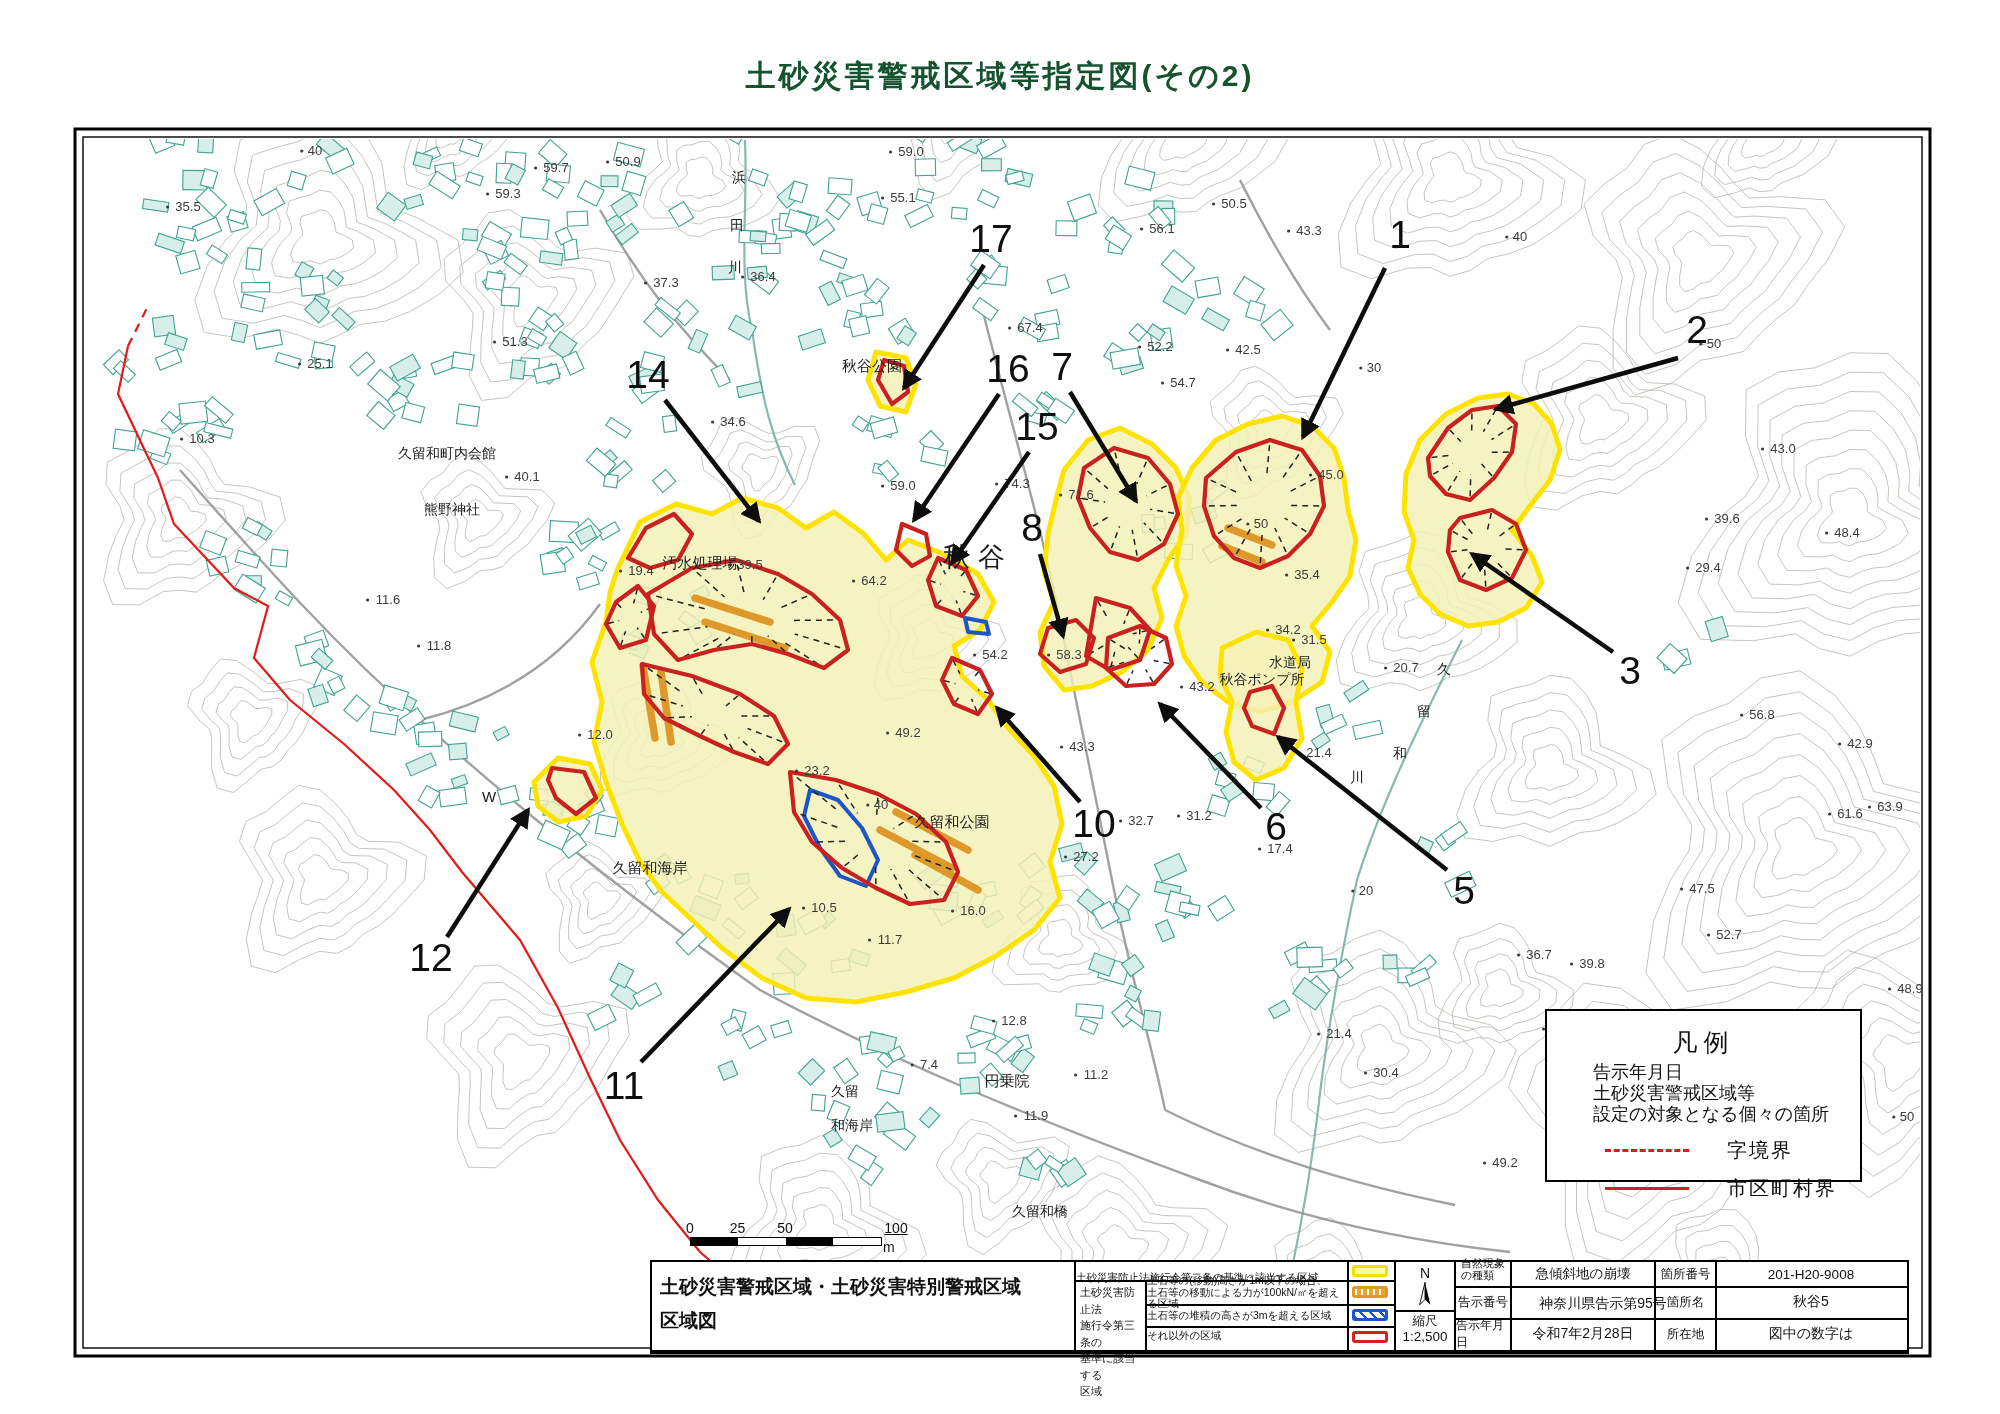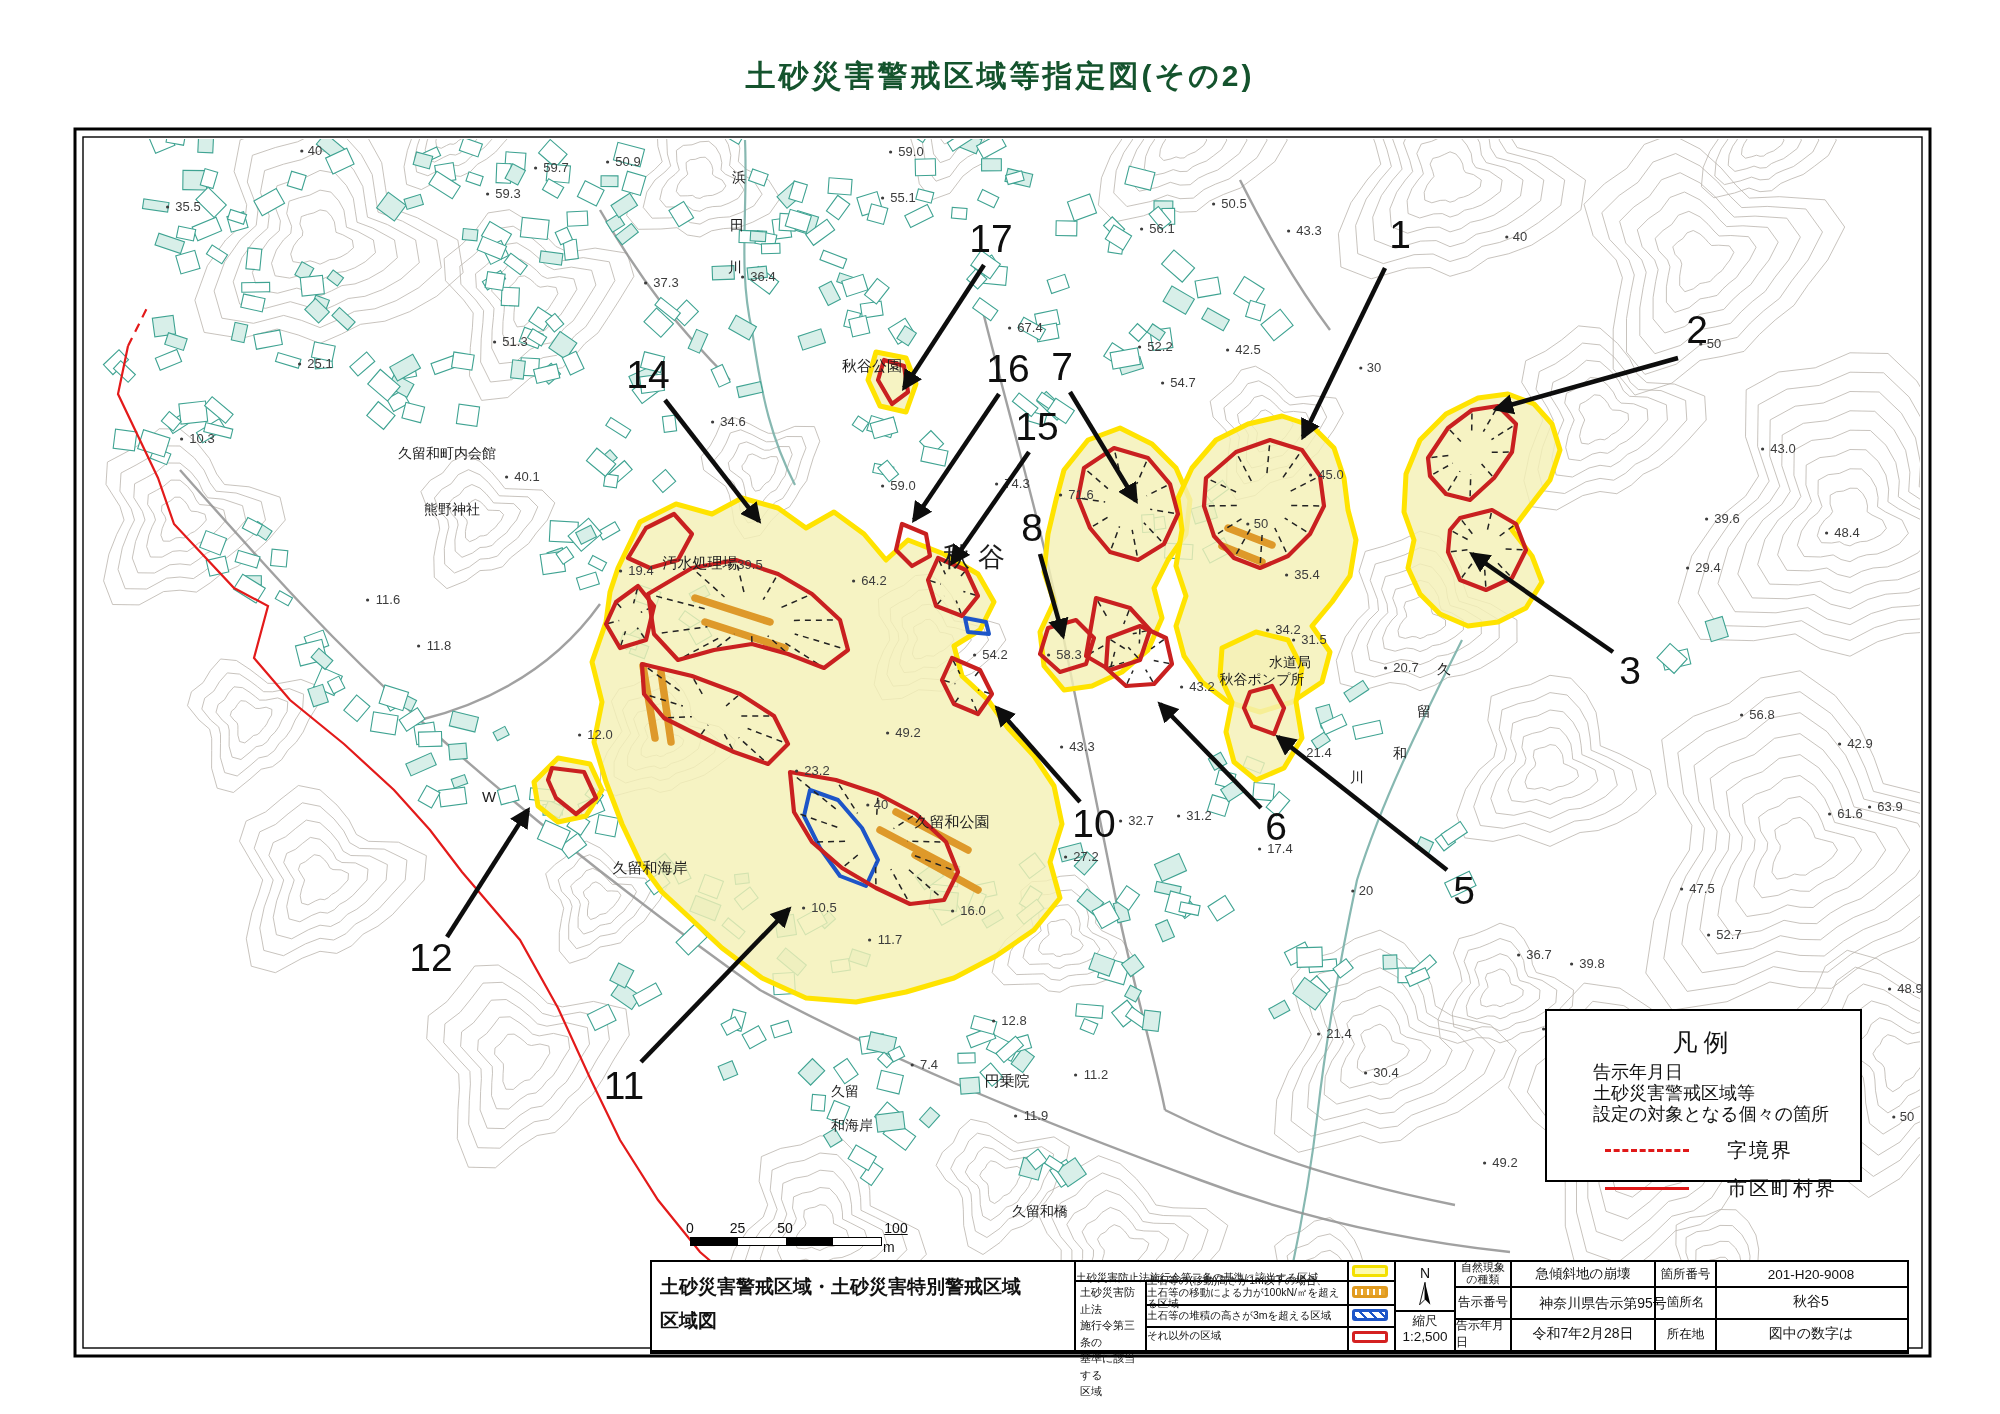--- a/index.html
+++ b/index.html
@@ -1060,21 +1060,21 @@
     <svg width="18" height="26" viewBox="0 0 20 28">
       <path d="M10,1 L16,26 L10,20 Z" fill="#000"></path>
       <path d="M10,1 L4,26 L10,20 Z" fill="#fff" stroke="#000" stroke-width="1"></path>
     </svg>
   </div>
   <div class="cell scale-cell" style="left:744px;top:48px;width:58px;height:40px;font-size:12.5px;text-align:center">
     <span>縮尺</span>
     <span style="font-size:13.5px">1:2,500</span>
   </div>
 
-  <div class="cell" style="left:804px;top:0;width:54px;height:23px;font-size:11px;line-height:1.05;white-space:pre-line;justify-content:center;text-align:center">自然現象
+  <div class="cell" style="left:804px;top:0;width:54px;height:16px;font-size:11px;line-height:1.05;white-space:pre-line;justify-content:center;">自然現象
 の種類</div>
   <div class="cell" style="left:860px;top:0;width:142px;height:24px;font-size:13.5px;justify-content:center">急傾斜地の崩壊</div>
   <div class="cell" style="left:1004px;top:0;width:59px;height:24px;font-size:12.5px;justify-content:center">箇所番号</div>
   <div class="cell" style="left:1065px;top:0;width:188px;height:24px;font-size:13.5px;justify-content:center">201-H20-9008</div>
 
   <div class="cell" style="left:804px;top:24px;width:54px;height:32px;font-size:12.5px;justify-content:center">告示番号</div>
   <div class="cell" style="left:880px;top:24px;width:142px;height:36px;font-size:14px;justify-content:center">神奈川県告示第95号</div>
   <div class="cell" style="left:1004px;top:24px;width:59px;height:32px;font-size:12.5px;justify-content:center">箇所名</div>
   <div class="cell" style="left:1065px;top:24px;width:188px;height:32px;font-size:14px;justify-content:center">秋谷5</div>
 

